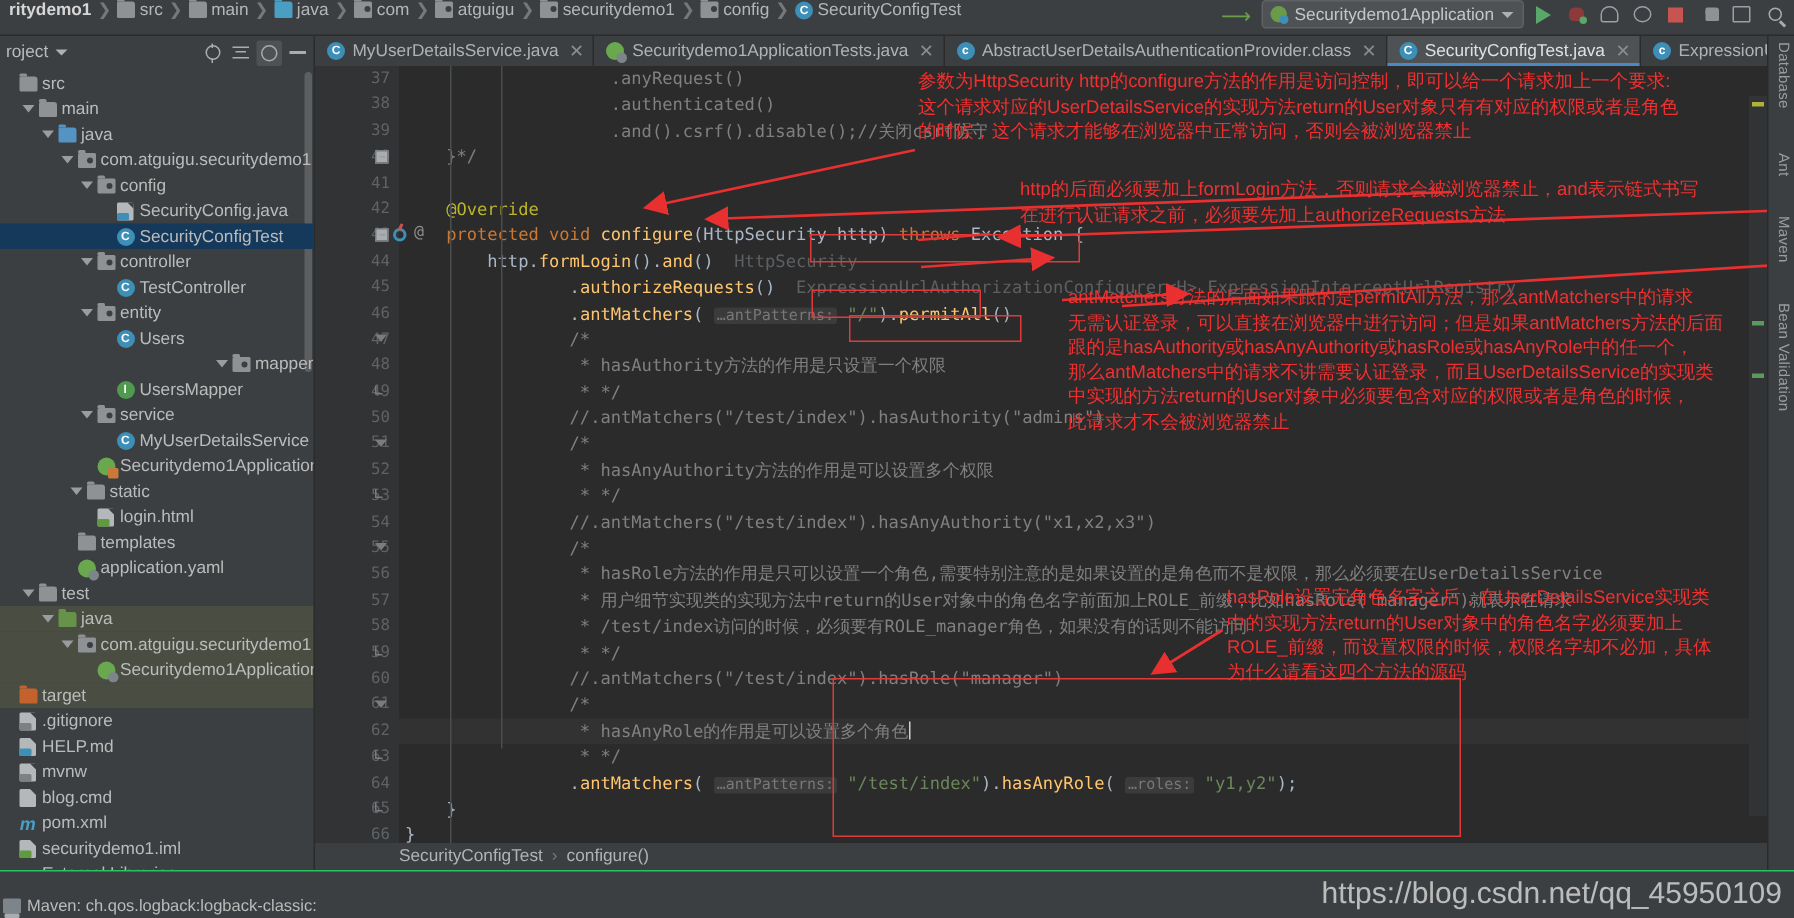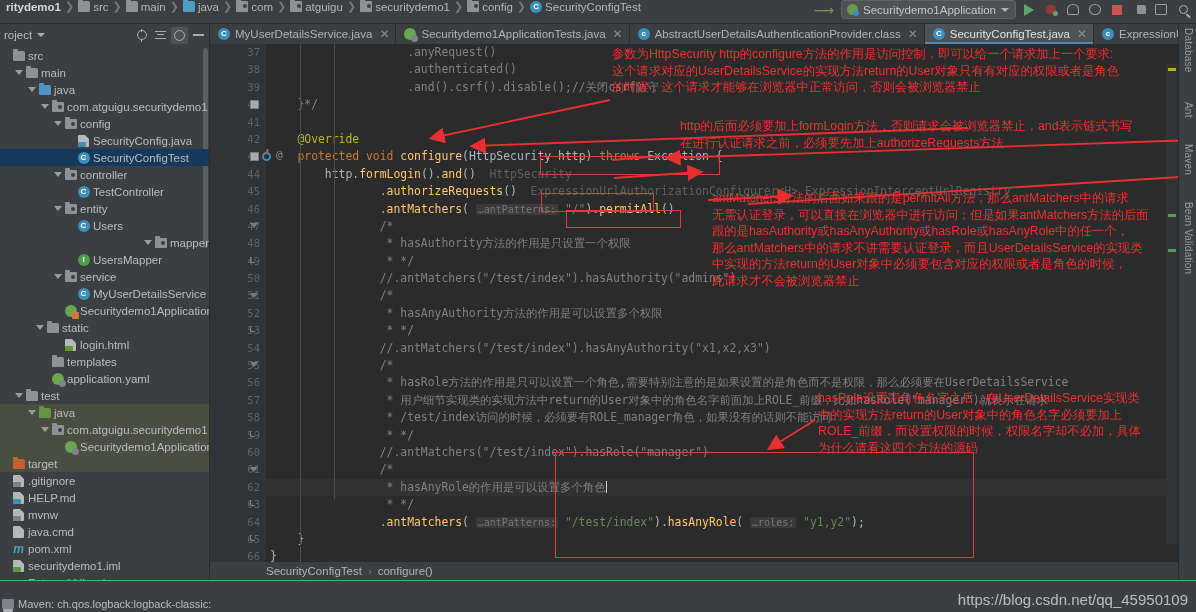--- a/index.html
+++ b/index.html
@@ -161,21 +161,21 @@
   .markbar { position:absolute; right:0; top:20px; bottom:18px; width:12px; background:#313335; }
   .mk { position:absolute; left:2px; width:8px; height:3px; }
 
   
   .rightstrip { position:absolute; right:0; top:24px; width:18px; bottom:32px; background:#3c3f41; border-left:1px solid #2b2b2b;}
   .vlabel { position:absolute; right:2px; font-size:10px; color:#9a9da0;
     writing-mode:vertical-rl; white-space:nowrap; letter-spacing:.2px;}
 
   
   .bottombar { position:absolute; left:0; bottom:0; width:1196px; height:32px; background:#3c3f41; border-top:1px solid #22c55e;}
-  .watermark { position:absolute; right:8px; bottom:4px; color:#c7c7c7; font-size:15px; opacity:.92; }
+  .watermark { position:absolute; right:8px; bottom:4px; color:#c7c7c7; font-size:20px; opacity:.92; }
   .maven-row { position:absolute; left:2px; bottom:2px; display:flex;align-items:center;gap:4px;font-size:11px;color:#bbbbbb;}
 </style>
 </head>
 <body>
 
 <div id="app">
 
   <div class="topbar">
     <div class="crumbs" id="crumbs">
         <span class="crumb bold">
@@ -389,21 +389,21 @@
           </span>
           <span class="lbl">MyUserDetailsService</span>
         </div>
         <div class="row" style="padding-left: 52px;">
           <span class="arrow none"></span>
           <span class="ico">
             <span class="spring boot"></span>
           </span>
           <span class="lbl">Securitydemo1Application</span>
         </div>
-        <div class="row" style="padding-left: 34px;">
+        <div class="row" style="padding-left: 45px;">
           <span class="arrow open"></span>
           <span class="ico">
             <span class="f-folder"></span>
           </span>
           <span class="lbl">static</span>
         </div>
         <div class="row" style="padding-left: 52px;">
           <span class="arrow none"></span>
           <span class="ico">
             <span class="fileic">
@@ -486,21 +486,21 @@
               <i class="tag gy"></i>
             </span>
           </span>
           <span class="lbl">mvnw</span>
         </div>
         <div class="row" style="padding-left: 0px;">
           <span class="arrow none"></span>
           <span class="ico">
             <span class="fileic"></span>
           </span>
-          <span class="lbl">java.cmd</span>
+          <span class="lbl">blog.cmd</span>
         </div>
         <div class="row" style="padding-left: 0px;">
           <span class="arrow none"></span>
           <span class="ico">
             <span class="mico">m</span>
           </span>
           <span class="lbl">pom.xml</span>
         </div>
         <div class="row" style="padding-left: 0px;">
           <span class="arrow none"></span>

